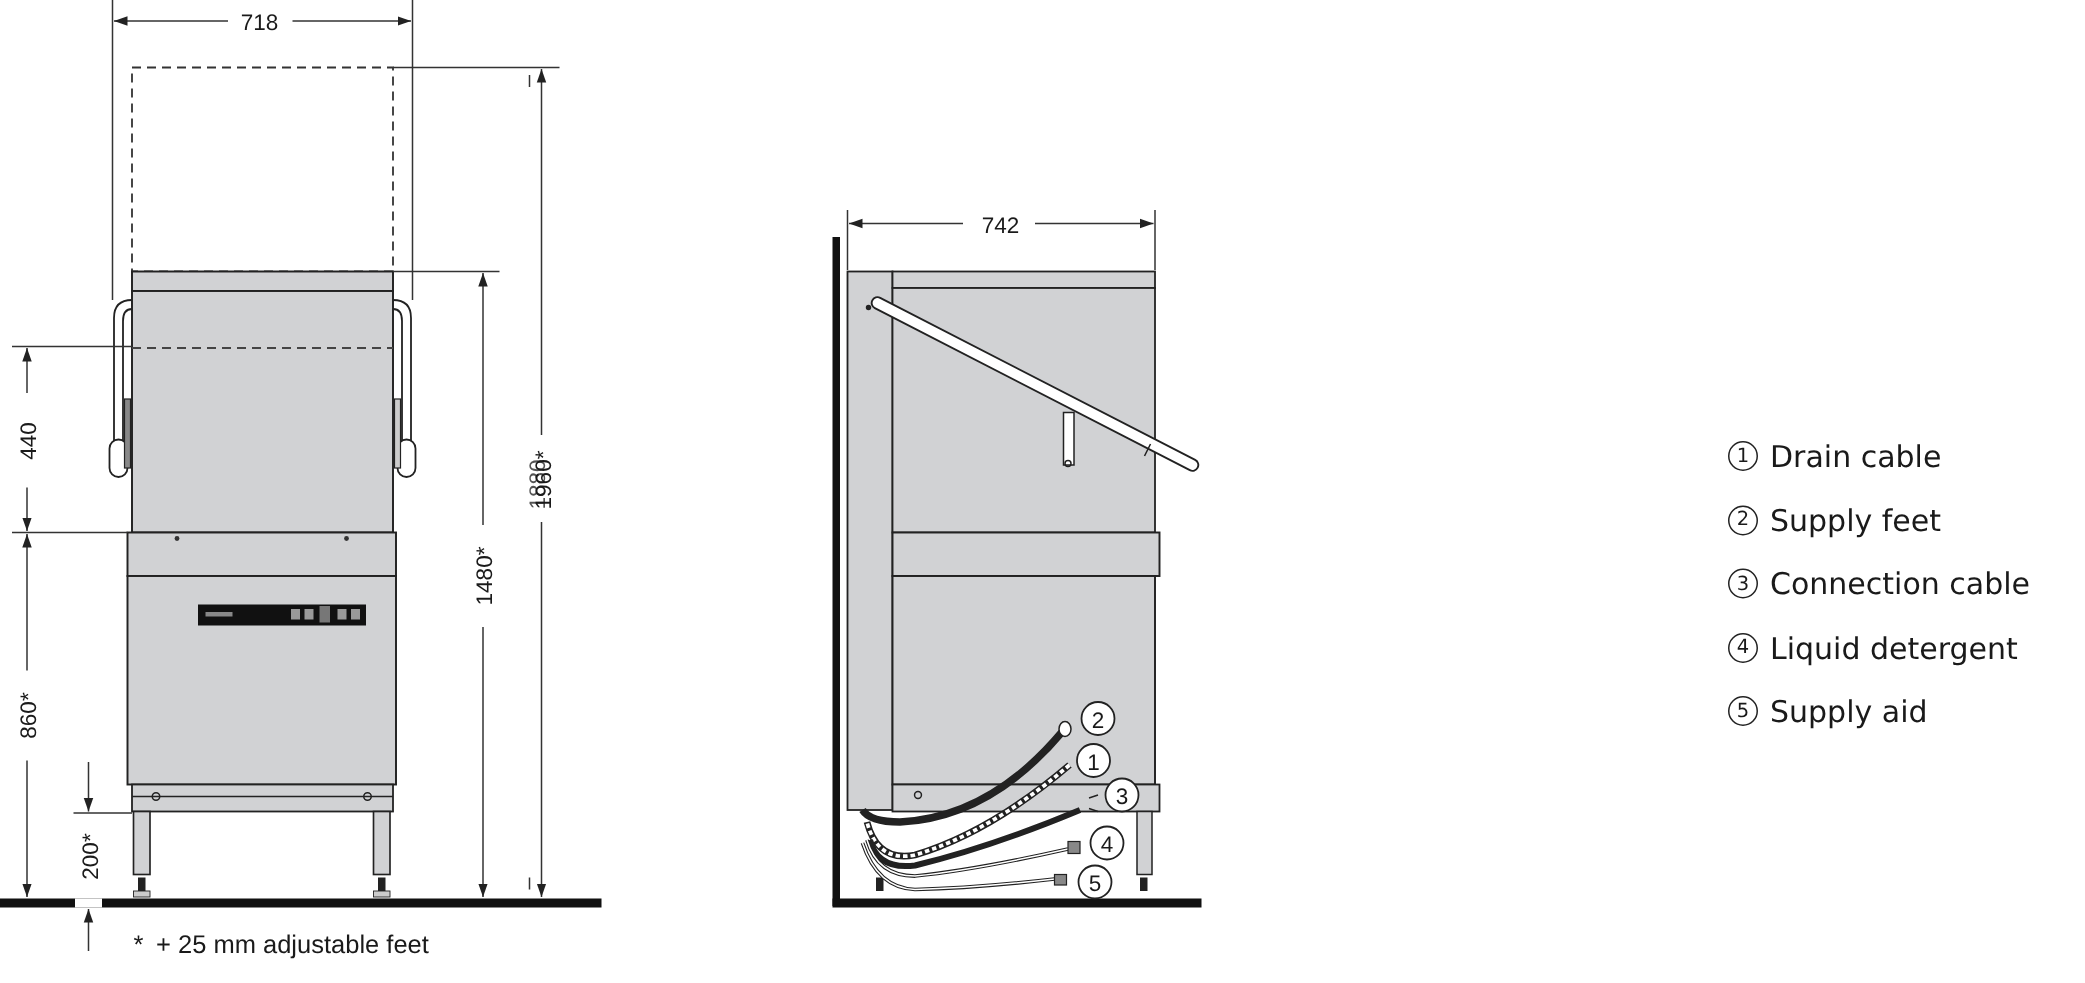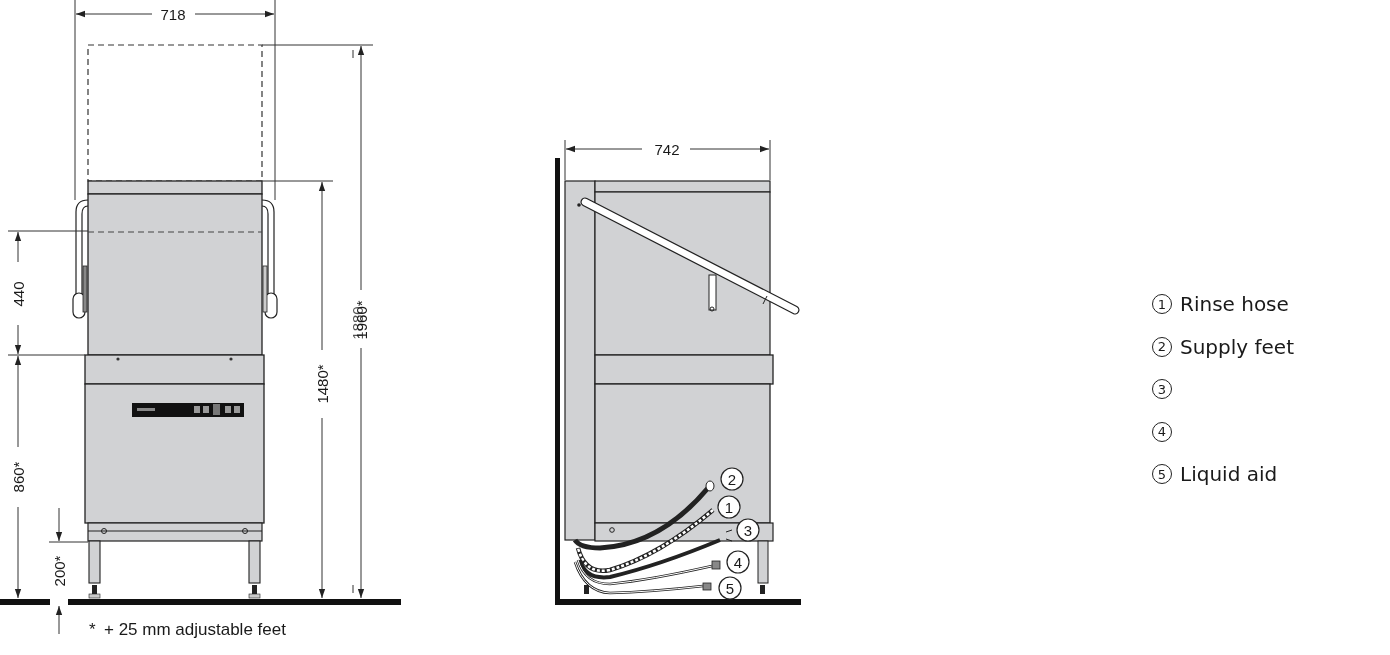--- a/index.html
+++ b/index.html
@@ -168,29 +168,31 @@
     <g>
       <circle cx="730" cy="588" r="11" fill="#fff" stroke="#222" stroke-width="1.2"></circle>
       <text x="730" y="594" text-anchor="middle" font-size="16" class="dim-text">5</text>
     </g>
   </g>
 </svg>
 
 <div class="legend">
   <div class="legend-item">
     <span class="legend-num">1</span>
-    <span>Rinse hose</span>
+    <span>Drain cable</span>
   </div>
   <div class="legend-item">
     <span class="legend-num">2</span>
     <span>Supply feet</span>
   </div>
   <div class="legend-item">
     <span class="legend-num">3</span>
+    <span>Connection cable</span>
   </div>
   <div class="legend-item">
     <span class="legend-num">4</span>
+    <span>Liquid detergent</span>
   </div>
   <div class="legend-item">
     <span class="legend-num">5</span>
-    <span>Liquid aid</span>
+    <span>Supply aid</span>
   </div>
 </div>
 
 </body></html>

